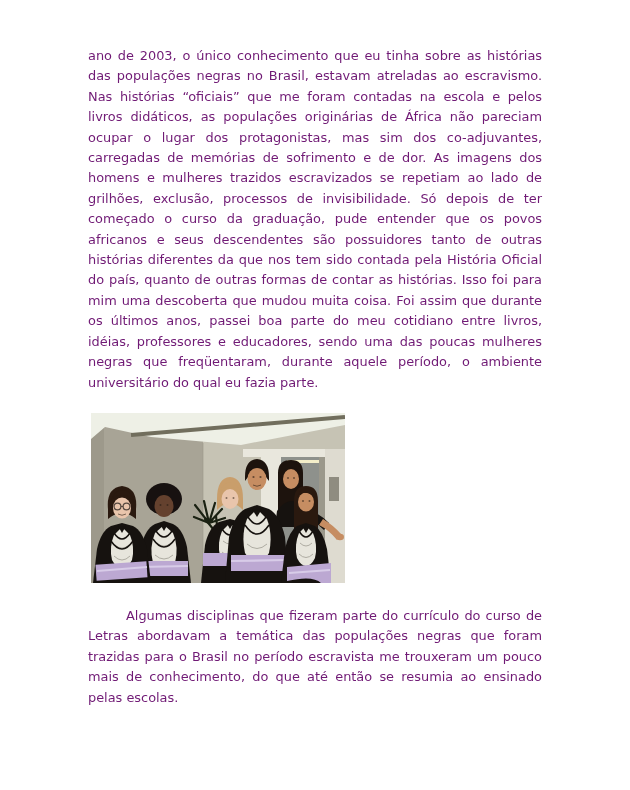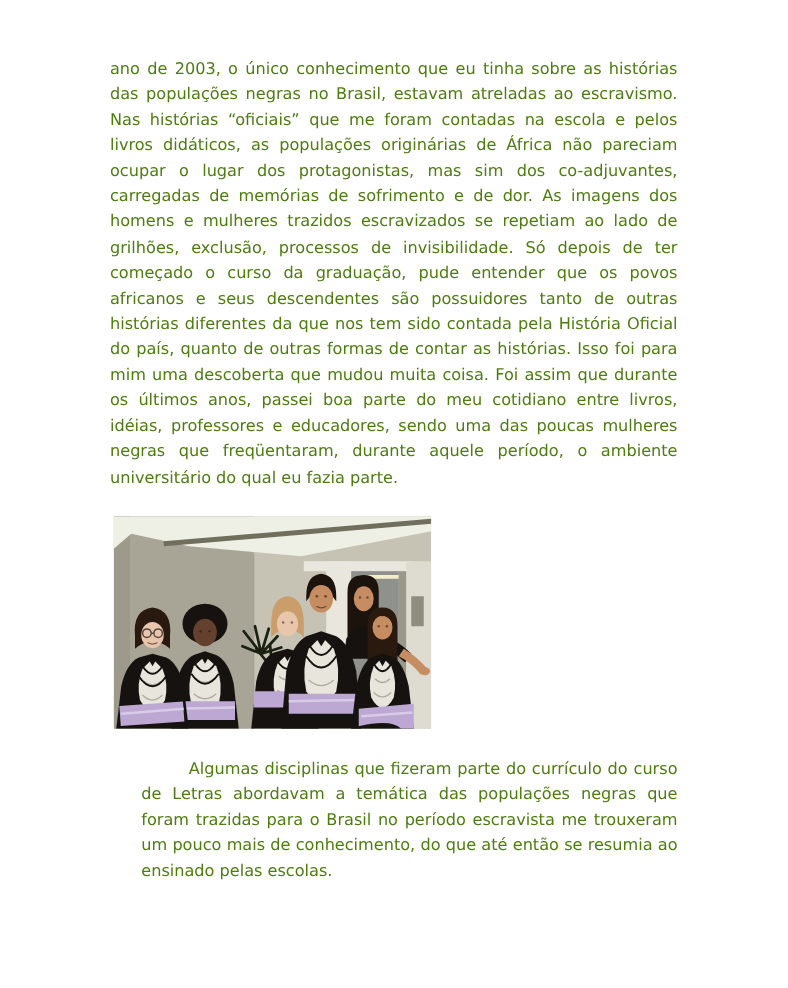--- a/index.html
+++ b/index.html
@@ -16,24 +16,24 @@
   }
   .content {
     position: absolute;
     left: 88px; top: 46px;
     width: 454px;
   }
   .para {
     margin: 0;
     font-size: 12.9px;
     line-height: 20.4px;
-    color: #4d7c0f;
+    color: #701a75;
     text-align: justify;
   }
-  .para.indent { text-indent: 38px; margin-left: 25px; }
+  .para.indent { text-indent: 38px; }
   .photo-figure {
     margin: 20px 0 0 3px;
     width: 254px; height: 170px;
   }
   .photo-figure svg { display: block; width: 254px; height: 170px; }
   .para.p2 { margin-top: 23px; }
 </style>
 </head>
 <body>
 

